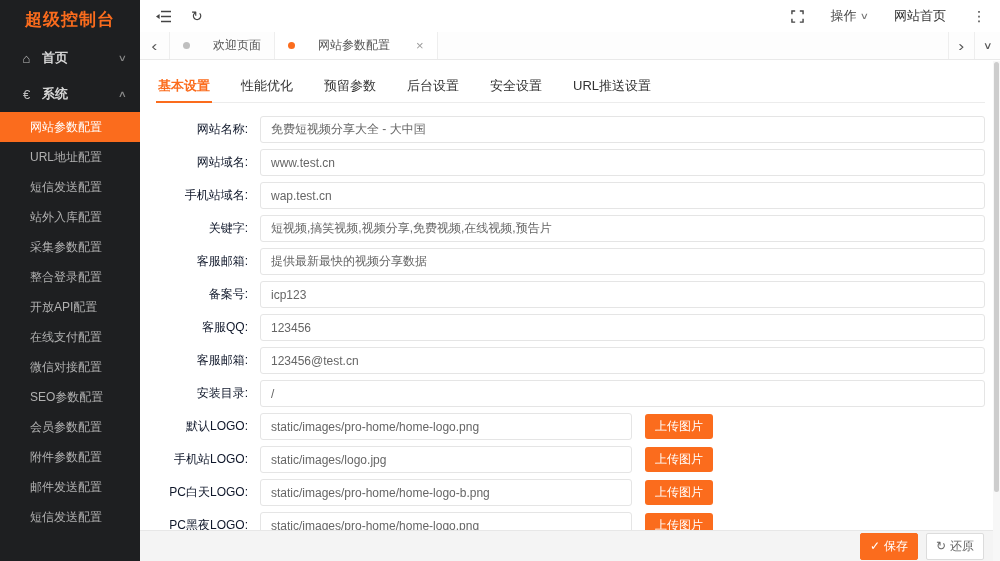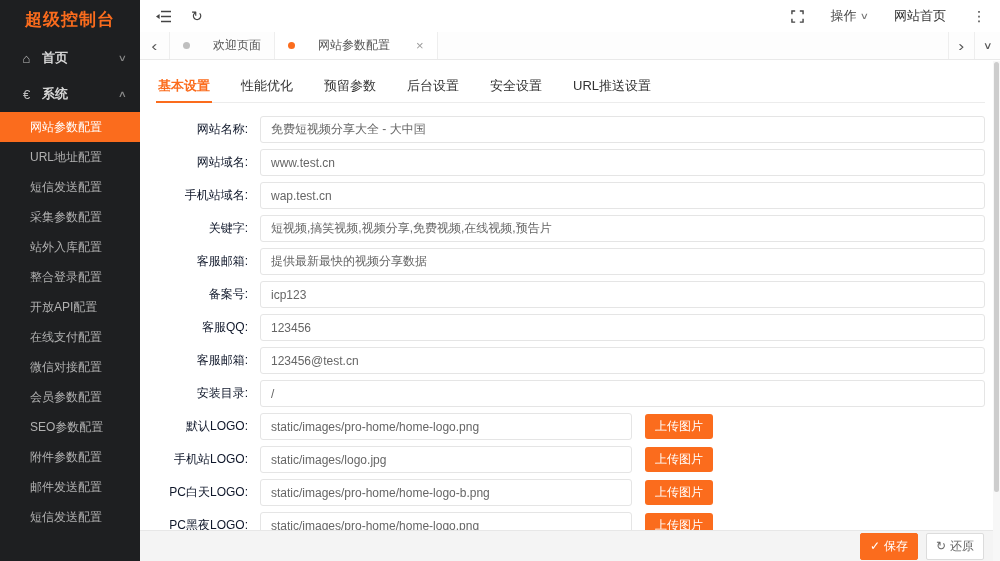--- a/index.html
+++ b/index.html
@@ -99,28 +99,28 @@
     <div class="nav-group">
       <span class="gicon">€</span>
       <span class="glabel">系统</span>
       <span class="chev">∧</span>
     </div>
 
     <div>
       <div class="nav-item active">网站参数配置</div>
       <div class="nav-item">URL地址配置</div>
       <div class="nav-item">短信发送配置</div>
+      <div class="nav-item">站外入库配置</div>
       <div class="nav-item">采集参数配置</div>
-      <div class="nav-item">站外入库配置</div>
       <div class="nav-item">整合登录配置</div>
       <div class="nav-item">开放API配置</div>
       <div class="nav-item">在线支付配置</div>
       <div class="nav-item">微信对接配置</div>
+      <div class="nav-item">SEO参数配置</div>
       <div class="nav-item">会员参数配置</div>
-      <div class="nav-item">SEO参数配置</div>
       <div class="nav-item">附件参数配置</div>
       <div class="nav-item">邮件发送配置</div>
       <div class="nav-item">短信发送配置</div>
     </div>
   </div>
 
   <div class="main">
 
     <div class="topbar">
       <button class="tb-btn">

